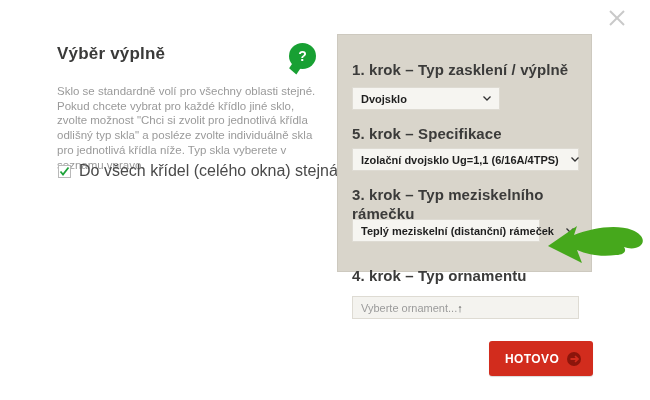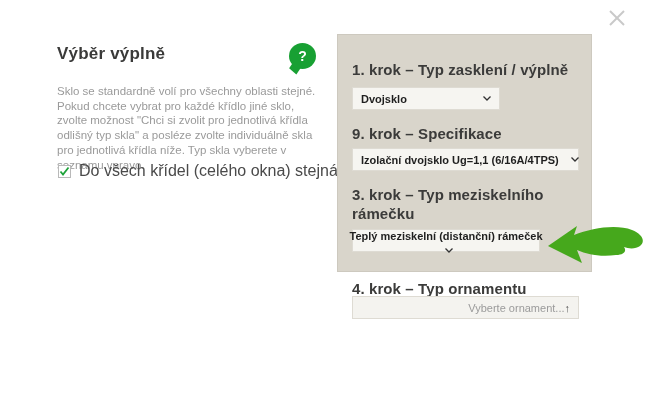--- a/index.html
+++ b/index.html
@@ -62,21 +62,21 @@
     position:absolute; left:14px; height:23px;
     background:#f6f5f1; border:1px solid #dedbd3;
     display:flex; align-items:center; justify-content:space-between;
     padding:0 8px; cursor:pointer;gap:6px;
   }
   .sel .sel-text { font-size:11px; font-weight:bold; color:#1f1f1f; white-space:nowrap; }
   .sel .chev { flex:0 0 auto; margin-left:6px; display:flex; }
   .combo {
     position:absolute; left:14px; height:23px;
     background:#f4f3ef; border:1px solid #dedbd3;
-    display:flex; align-items:center; justify-content:flex-end;
+    display:flex; align-items:center; justify-content:flex-start;
     padding:0 8px; cursor:pointer;
   }
   .combo .ph { font-size:11px; color:#9b9b9b; }
   .combo .uparrow { font-size:11px; color:#555; }
 
   
   .hint-arrow { position:absolute; left:546px; top:219px; width:102px; height:50px; pointer-events:none; }
 
   
   .done-btn {
@@ -127,52 +127,61 @@
     <div class="step-heading" style="top:25px; width:235px;">1. krok – Typ zasklení / výplně</div>
     <div class="sel" style="top:52px; width:148px;">
       <span class="sel-text">Dvojsklo</span>
       <span class="chev">
         <svg width="8" height="5" viewBox="0 0 8 5">
             <polyline points="0.5,0.5 4,4 7.5,0.5" fill="none" stroke="#333" stroke-width="1.3"></polyline>
           </svg>
       </span>
     </div>
 
-    <div class="step-heading" style="top:89px; width:235px;">9. krok – Specifikace</div>
+    <div class="step-heading" style="top:89px; width:235px;">5. krok – Specifikace</div>
     <div class="sel" style="top:113px; width:227px;">
       <span class="sel-text">Izolační dvojsklo Ug=1,1 (6/16A/4TPS)</span>
       <span class="chev">
         <svg width="8" height="5" viewBox="0 0 8 5">
             <polyline points="0.5,0.5 4,4 7.5,0.5" fill="none" stroke="#333" stroke-width="1.3"></polyline>
           </svg>
       </span>
     </div>
 
     <div class="step-heading" style="top:150px; width:220px;">3. krok – Typ meziskelního rámečku</div>
-    <div class="sel" style="top:194px; width:188px;flex-direction:column;">
+    <div class="sel" style="top:184px; width:188px;">
       <span class="sel-text">Teplý meziskelní (distanční) rámeček</span>
       <span class="chev">
         <svg width="8" height="5" viewBox="0 0 8 5">
             <polyline points="0.5,0.5 4,4 7.5,0.5" fill="none" stroke="#333" stroke-width="1.3"></polyline>
           </svg>
       </span>
     </div>
 
-    <div class="step-heading" style="top:244px; width:235px;">4. krok – Typ ornamentu</div>
+    <div class="step-heading" style="top:231px; width:235px;">4. krok – Typ ornamentu</div>
     <div class="combo" style="top:261px; width:227px;">
       <span class="ph">Vyberte ornament...</span>
       <span class="uparrow">↑</span>
     </div>
   </div>
 
   <svg class="hint-arrow" viewBox="0 0 102 50">
     <path fill="#46a81c" d="M2 27
       L31 7 L28 16
       C46 9 70 5 86 11
       C96 15 100 22 94 27
       C90 30 83 30 78 28
       C81 32 78 36 70 36
       C56 38 42 36 31 31
       L36 44 Z"></path>
   </svg>
 
+  <button class="done-btn">
+    <span class="done-label">HOTOVO</span>
+    <span class="done-icon">
+      <svg width="9" height="8" viewBox="0 0 9 8">
+        <line x1="0.5" y1="4" x2="7" y2="4" stroke="#d22c1d" stroke-width="2"></line>
+        <polyline points="5,1.2 8,4 5,6.8" fill="none" stroke="#d22c1d" stroke-width="1.6"></polyline>
+      </svg>
+    </span>
+  </button>
 
 </div>
 
 </body></html>

